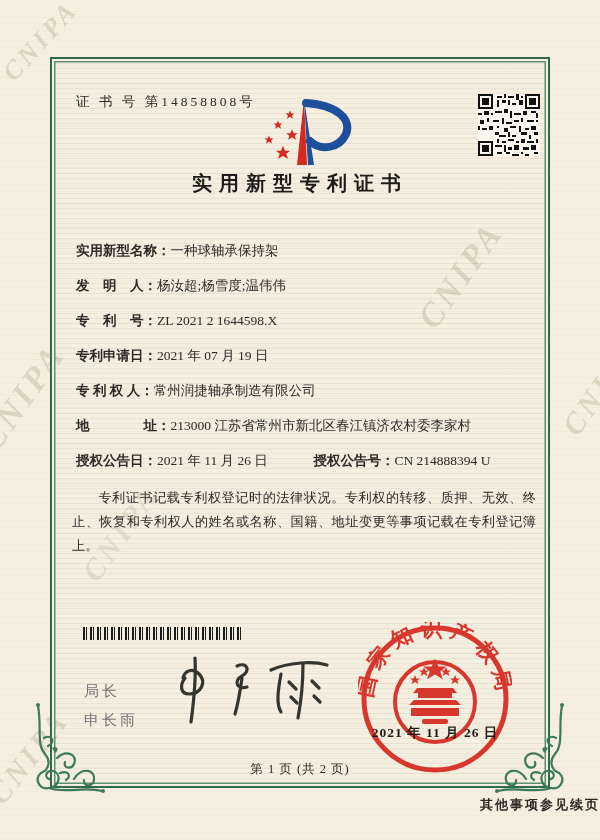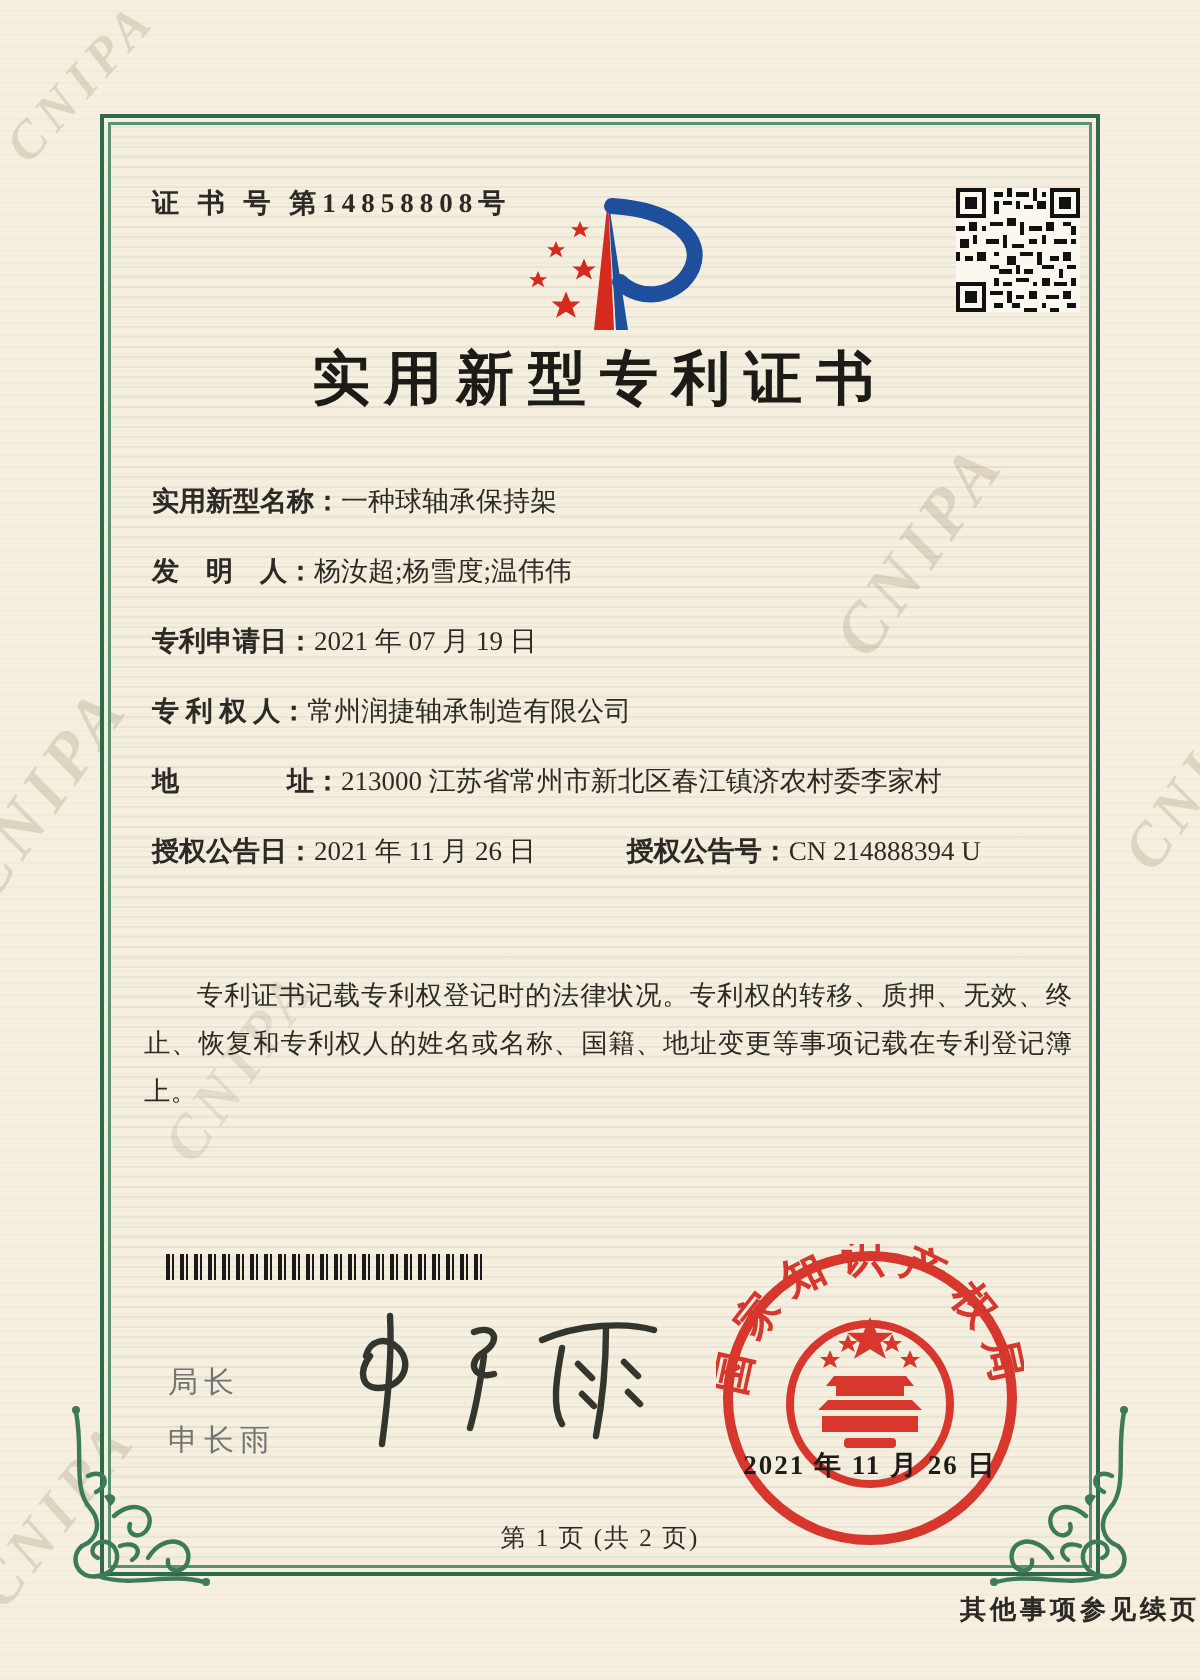--- a/index.html
+++ b/index.html
@@ -20,25 +20,25 @@
   .wm6{left:66px;top:516px;font-size:30px;transform:rotate(-55deg);color:rgba(165,152,122,0.22);}
   .frame{position:absolute;left:50px;top:57px;right:50px;bottom:52px;z-index:2;
     border:2px solid #2f6a4e;
     box-shadow: inset 0 0 0 2px #f6efe0, inset 0 0 0 3.5px #5b926f;}
   .guilloche{position:absolute;left:54px;top:61px;right:54px;bottom:56px;z-index:1;
     background:repeating-linear-gradient(0deg, rgba(118,156,128,0.11) 0 1px, rgba(0,0,0,0) 1px 5px);}
   .flourish{position:absolute;top:700px;width:96px;height:96px;z-index:4;}
   .flourish.left{left:30px;}
   .flourish.right{right:30px;transform:scaleX(-1);}
   .cert-no{position:absolute;left:76px;top:93px;z-index:3;
-    font-size:13.5px;font-weight:700;letter-spacing:3px;}
+    font-size:13.5px;font-weight:400;letter-spacing:3px;}
   .logo{position:absolute;left:248px;top:90px;z-index:3;}
   .qr{position:absolute;left:478px;top:94px;z-index:3;}
   .title{position:absolute;left:0;top:170px;width:100%;margin:0;z-index:3;
-    text-align:center;font-size:29px;font-weight:700;letter-spacing:7px;color:#1d1b18;}
+    text-align:center;font-size:20px;font-weight:700;letter-spacing:7px;color:#1d1b18;}
   .fields{position:absolute;left:76px;top:242px;right:56px;z-index:3;font-size:13.5px;}
   .frow{height:35px;white-space:nowrap;}
   .flabel{font-weight:600;text-align:right;}
   .pair{display:inline-block;width:234px;}
   .body-text{position:absolute;left:72px;right:64px;top:486px;z-index:3;
     font-size:13.2px;line-height:24px;text-align:justify;}
   .body-text p{margin:0;text-indent:2em;}
   .barcode{position:absolute;left:83px;top:627px;width:158px;height:13px;z-index:3;
     background:repeating-linear-gradient(90deg,#1a1a1a 0 2px,rgba(0,0,0,0) 2px 3px,#1a1a1a 3px 4px,rgba(0,0,0,0) 4px 7px,#1a1a1a 7px 9px,rgba(0,0,0,0) 9px 10px,#1a1a1a 10px 11px,rgba(0,0,0,0) 11px 14px);}
   .officer{position:absolute;left:84px;top:682px;z-index:3;
@@ -205,20 +205,23 @@
   <h1 class="title">实用新型专利证书</h1>
 
   <div class="fields">
     <div class="frow">
       <span class="flabel">实用新型名称：</span><span class="fvalue">一种球轴承保持架</span>
     </div>
     <div class="frow">
       <span class="flabel">发　明　人：</span><span class="fvalue">杨汝超;杨雪度;温伟伟</span>
     </div>
     <div class="frow">
+      <span class="flabel">专　利　号：</span><span class="fvalue">ZL 2021 2 1644598.X</span>
+    </div>
+    <div class="frow">
       <span class="flabel">专利申请日：</span><span class="fvalue">2021 年 07 月 19 日</span>
     </div>
     <div class="frow">
       <span class="flabel">专 利 权 人：</span><span class="fvalue">常州润捷轴承制造有限公司</span>
     </div>
     <div class="frow">
       <span class="flabel">地　　　　址：</span><span class="fvalue">213000 江苏省常州市新北区春江镇济农村委李家村</span>
     </div>
     <div class="frow">
       <span class="pair"><span class="flabel">授权公告日：</span><span class="fvalue">2021 年 11 月 26 日</span></span>

